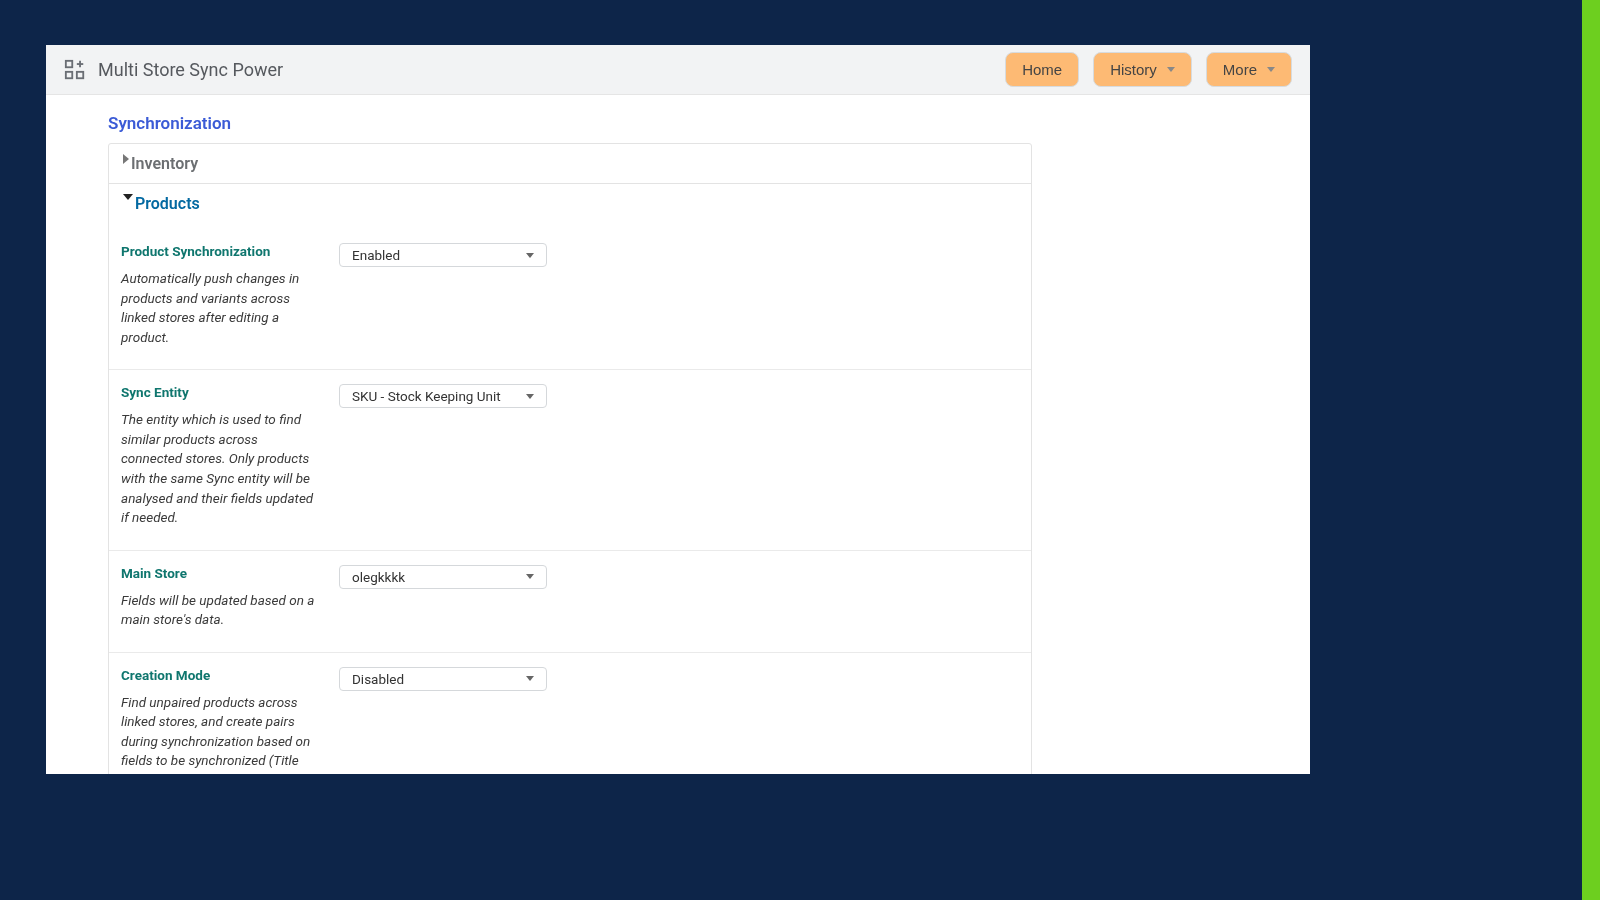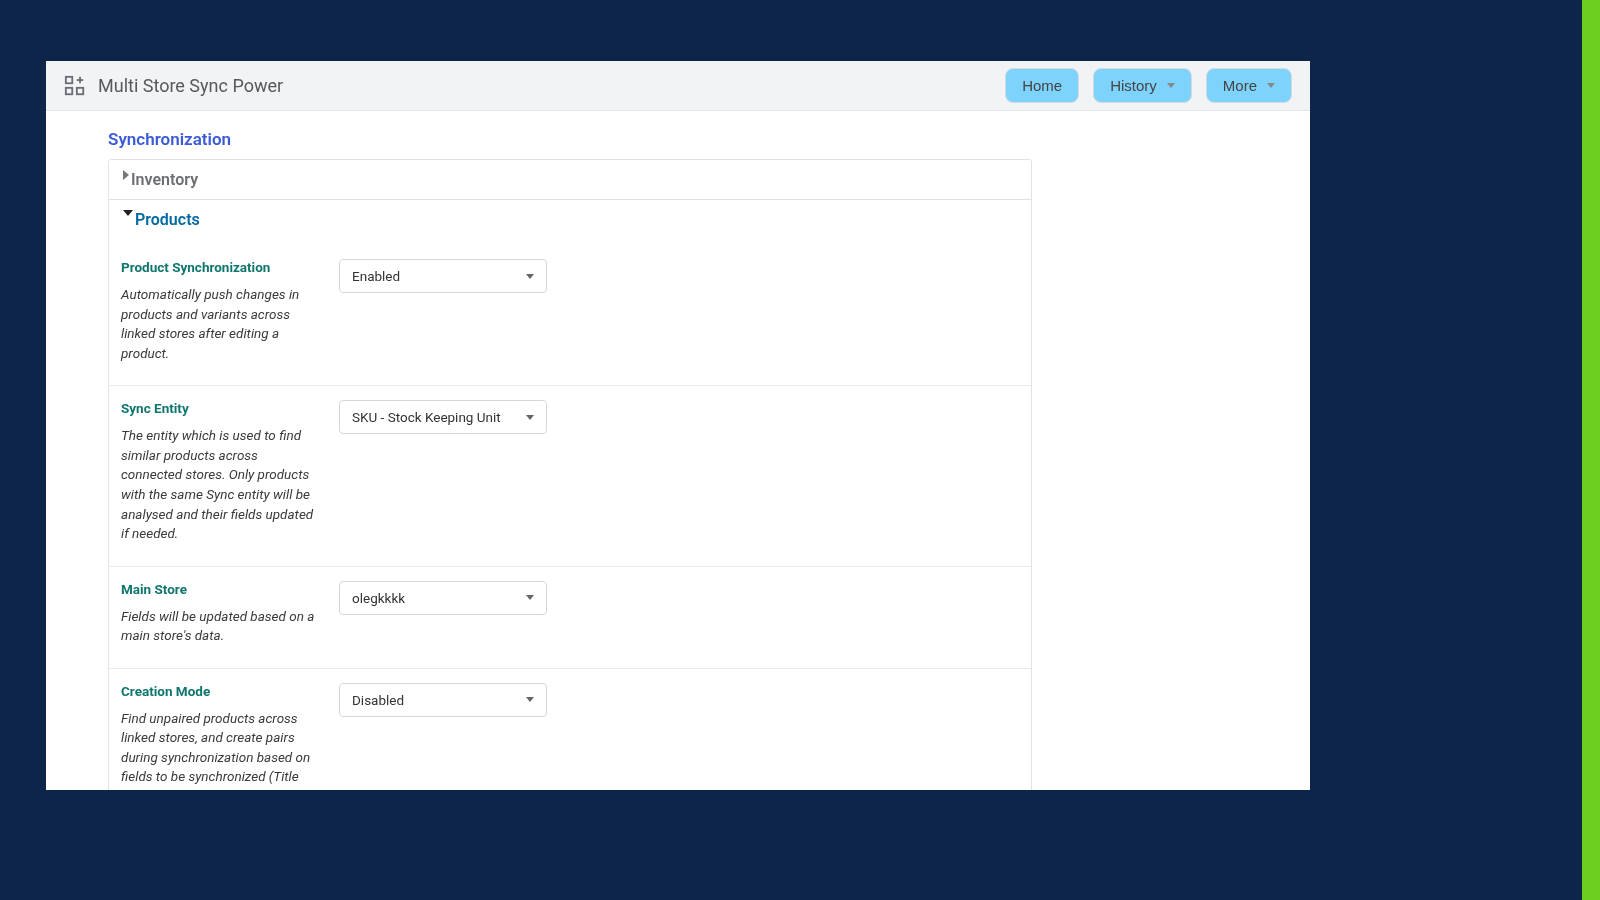--- a/index.html
+++ b/index.html
@@ -1,29 +1,29 @@
 <!DOCTYPE html>
 <html><head>
 <meta charset="utf-8">
 <style>
   * { box-sizing: border-box; margin: 0; padding: 0; }
   html, body { width: 1600px; height: 900px; overflow: hidden; font-family: -apple-system, BlinkMacSystemFont, "Segoe UI", Roboto, "Helvetica Neue", Arial, sans-serif; }
   body { background: #0d2549; position: relative; }
   .green-stripe { position: absolute; top: 0; right: 0; width: 18px; height: 100%; background: #6dcf1f; }
-  .app-frame { position: absolute; left: 46px; top: 61px; width: 1264px; height: 729px; background: #fff; overflow: hidden; }
+  .app-frame { position: absolute; left: 46px; top: 45px; width: 1264px; height: 729px; background: #fff; overflow: hidden; }
   .app-header {
     height: 50px; background: #f2f3f4; display: flex; align-items: center;
     padding: 0 18px; justify-content: space-between; border-bottom: 1px solid #e5e5e5;
   }
   .app-title-wrap { display: flex; align-items: center; gap: 12px; color: #5b6168; }
   .app-icon svg { width: 22px; height: 22px; display: block; }
   .app-title { font-size: 18px; font-weight: 400; color: #56595e; }
   .header-buttons { display: flex; gap: 14px; }
   .hbtn {
-    background: #7dd3fc; border: 1px solid #d7dbde; border-radius: 8px;
+    background: #fdba74; border: 1px solid #d7dbde; border-radius: 8px;
     padding: 8px 16px; font-size: 15px; color: #444; cursor: pointer;
     display: flex; align-items: center; gap: 10px;
   }
   .hbtn .caret { width: 0; height: 0; border-left: 4px solid transparent; border-right: 4px solid transparent; border-top: 5px solid #888; }
   .page-body { background: #fff; padding: 0; height: calc(100% - 50px); overflow: hidden; }
   .page-title { color: #3b5bd6; font-weight: 600; font-size: 17px; margin: 18px 0 10px 62px; }
   .panel {
     border: 1px solid #e3e3e3; border-radius: 3px; margin: 0 0 0 62px; width: 924px;
     background: #fff;
   }
@@ -45,21 +45,21 @@
   .setting-row {
     display: flex; padding: 14px 12px 22px 12px; border-bottom: 1px solid #eaeaea;
     margin: 0 0px;
   }
   .setting-row:last-child { border-bottom: none; }
   .setting-left { width: 218px; padding-right: 18px; }
   .setting-title { font-size: 13.5px; font-weight: 700; color: #0f766e; margin-bottom: 10px; }
   .setting-desc { font-size: 13.5px; color: #3a3a3a; line-height: 1.45; font-style: italic; }
   .setting-right { flex: 0 0 auto; }
   .select {
-    border: 1px solid #d5d8db; border-radius: 4px; width: 208px; height: 34px;
+    border: 1px solid #d5d8db; border-radius: 4px; width: 208px; height: 24px;
     display: flex; align-items: center; justify-content: space-between;
     padding: 0 12px; font-size: 13.5px; color: #333; cursor: pointer; background:#fff;
   }
   .select .caret { width: 0; height: 0; border-left: 4px solid transparent; border-right: 4px solid transparent; border-top: 5px solid #666; }
 </style>
 </head>
 <body>
 
 <div class="green-stripe"></div>
 

